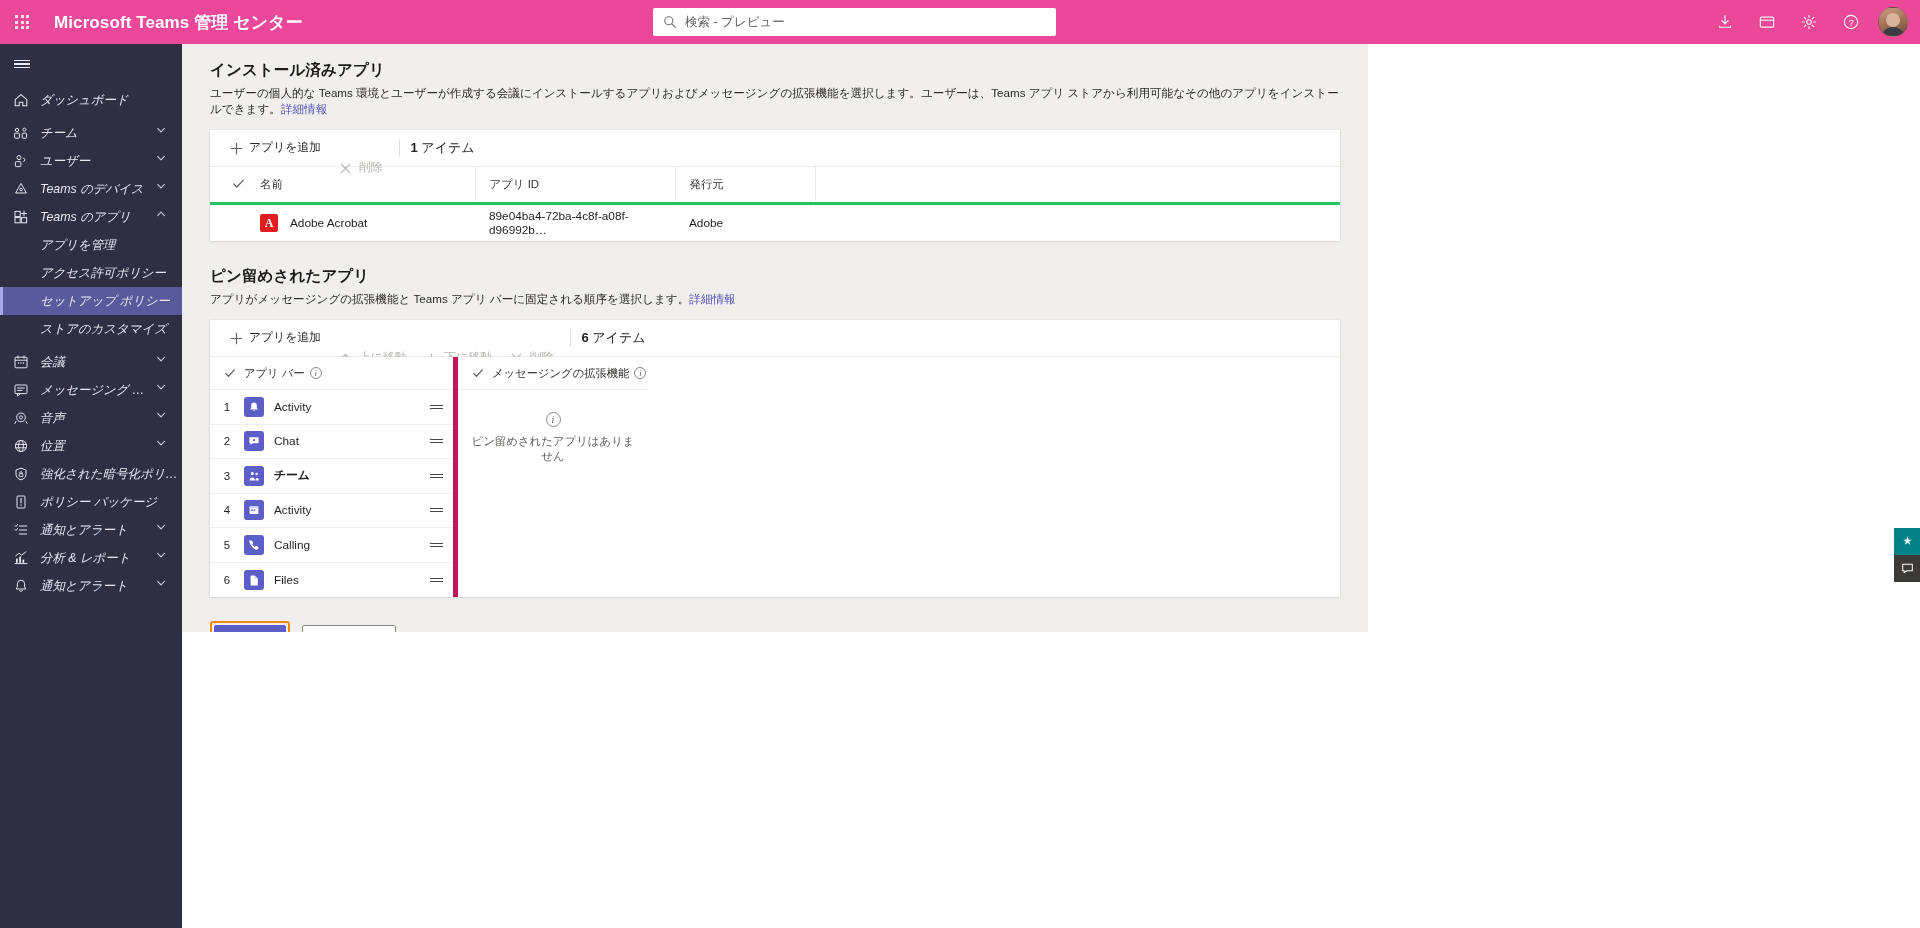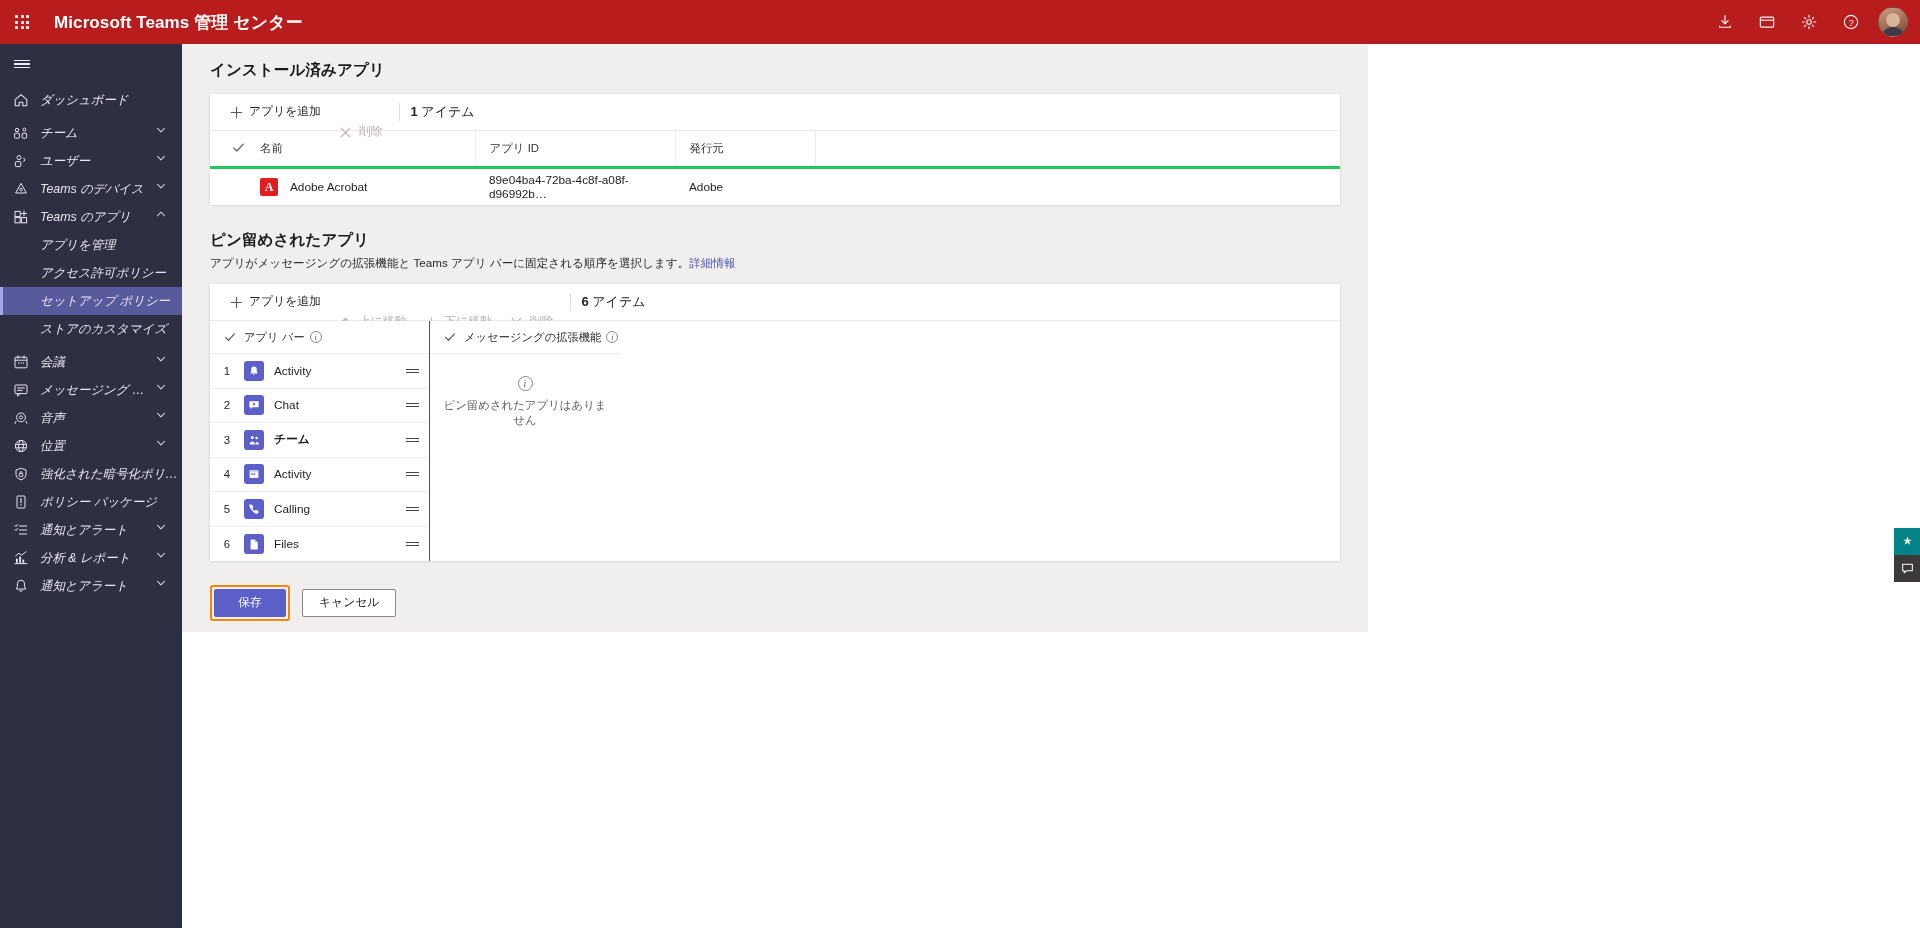--- a/index.html
+++ b/index.html
@@ -6,21 +6,21 @@
   html, body {
     width: 1920px; height: 928px;
     font-family: "Liberation Sans", "DejaVu Sans", sans-serif;
     background: #ffffff; overflow: hidden;
   }
   .app { position: relative; width: 1920px; height: 928px; background:#ffffff; }
 
   
   .topbar {
     position: absolute; top: 0; left: 0; width: 1920px; height: 44px;
-    background: #b91c1c; display: flex; align-items: center; z-index: 30;
+    background: #ec4899; display: flex; align-items: center; z-index: 30;
   }
   .waffle {
     width: 44px; height: 44px; display: flex; align-items: center; justify-content: center;
     cursor: pointer;
   }
   .waffle-grid { display: grid; grid-template-columns: repeat(3, 3px); grid-gap: 2.5px; }
   .waffle-grid i { width: 3px; height: 3px; background: #e8e8e8; border-radius: .5px; display: block; }
   .brand {
     color: #ffffff; font-size: 17px; font-weight: 600; letter-spacing: .1px;
     margin-left: 10px; white-space: nowrap;
@@ -126,21 +126,21 @@
   .acro {
     width: 18px; height: 18px; background: #e01e20; border-radius: 2px; display: inline-flex;
     align-items: center; justify-content: center; margin-right: 12px; vertical-align: middle;
   }
   .acro span { color: #fff; font-size: 12px; font-weight: 700; line-height: 1; font-family: "Liberation Serif", serif; }
   .cell-flex { display: flex; align-items: center; }
 
   
   .pinwrap { display: flex; }
   .pincol { background: #fff; }
-  .pincol.bar { width: 220px; border-right: 1px solid #be185d; }
+  .pincol.bar { width: 248px; border-right: 5px solid #be185d; }
   .pincol.msg { width: 190px; }
   .pinhead {
     height: 33px; display: flex; align-items: center; padding-left: 14px;
     border-bottom: 1px solid #edebe9; font-size: 11.3px; color: #323130; white-space: nowrap;
   }
   .pinhead .chk { width: 20px; display:flex; align-items:center; }
   .pinhead .chk svg { width: 12px; height: 12px; }
   .info-i {
     width: 12px; height: 12px; border: 1px solid #8a8886; border-radius: 50%;
     display: inline-flex; align-items: center; justify-content: center;
@@ -210,20 +210,29 @@
           <i></i>
           <i></i>
           <i></i>
           <i></i>
           <i></i>
           <i></i>
       </div>
     </div>
     <div class="brand">Microsoft Teams 管理 センター</div>
 
+    <div class="search-wrap">
+      <span class="search-ico">
+        <svg viewBox="0 0 16 16">
+            <circle cx="6.6" cy="6.6" r="4.6" fill="none" stroke="#4a4a4a" stroke-width="1.3"></circle>
+            <line x1="10" y1="10" x2="14.2" y2="14.2" stroke="#4a4a4a" stroke-width="1.3" stroke-linecap="round"></line>
+          </svg>
+      </span>
+      <input class="search-input" type="text" placeholder="検索 - プレビュー" style="">
+    </div>
 
     <div class="topright">
       <div class="tr-btn">
         <svg viewBox="0 0 20 20">
             <path d="M10 3v9m0 0 3.4-3.4M10 12 6.6 8.6" fill="none" stroke="#f3f2f1" stroke-width="1.3" stroke-linecap="round" stroke-linejoin="round"></path>
             <path d="M4 14.6v1.2h12v-1.2" fill="none" stroke="#f3f2f1" stroke-width="1.3" stroke-linecap="round"></path>
           </svg>
       </div>
       <div class="tr-btn">
         <svg viewBox="0 0 20 20">
@@ -446,20 +455,23 @@
               <path d="M1.6 3.4 5 6.8l3.4-3.4" fill="none" stroke="#e8e6f2" stroke-width="1.1" stroke-linecap="round" stroke-linejoin="round"></path>
             </svg></span>
         </div>
       </div>
   </div>
 
   <div class="main">
     <div class="content">
 
       <div class="sec-title">インストール済みアプリ</div>
+      <div class="sec-desc">
+        <span>ユーザーの個人的な Teams 環境とユーザーが作成する会議にインストールするアプリおよびメッセージングの拡張機能を選択します。ユーザーは、Teams アプリ ストアから利用可能なその他のアプリをインストールできます。</span><a class="lnk">詳細情報</a>
+      </div>
 
       <div class="card">
         <div class="cmdbar">
           <div class="cmd">
             <span class="ci">
               <svg viewBox="0 0 14 14">
                   <path d="M7 1.4v11.2M1.4 7h11.2" stroke="#605e5c" stroke-width="1.25" stroke-linecap="round"></path>
                 </svg>
             </span>
             <span>アプリを追加</span>

